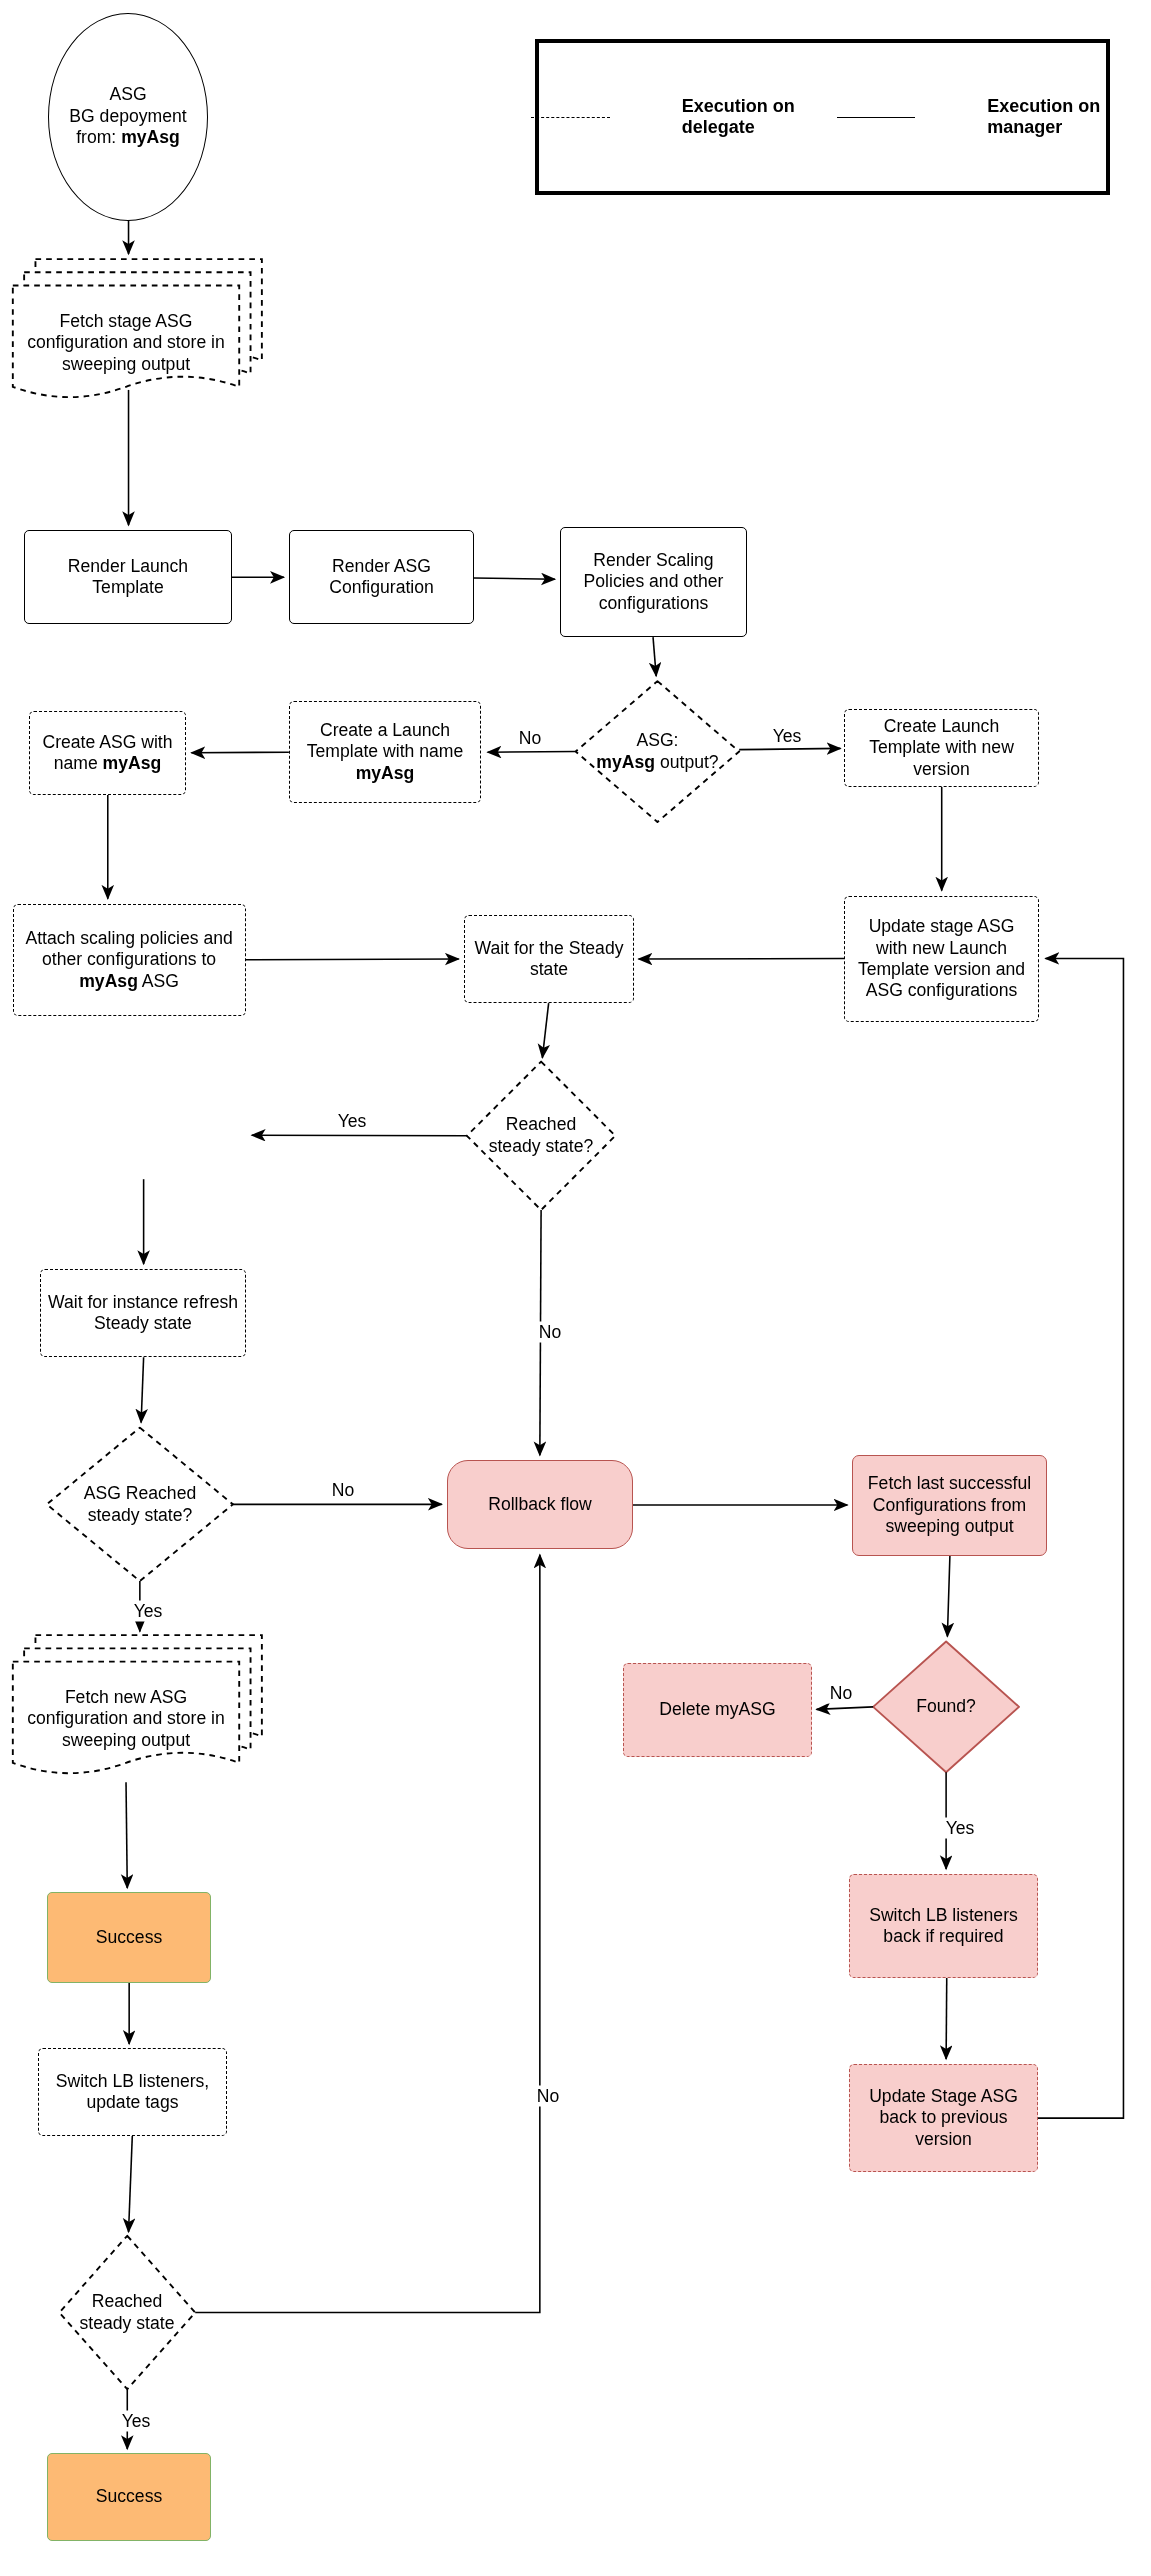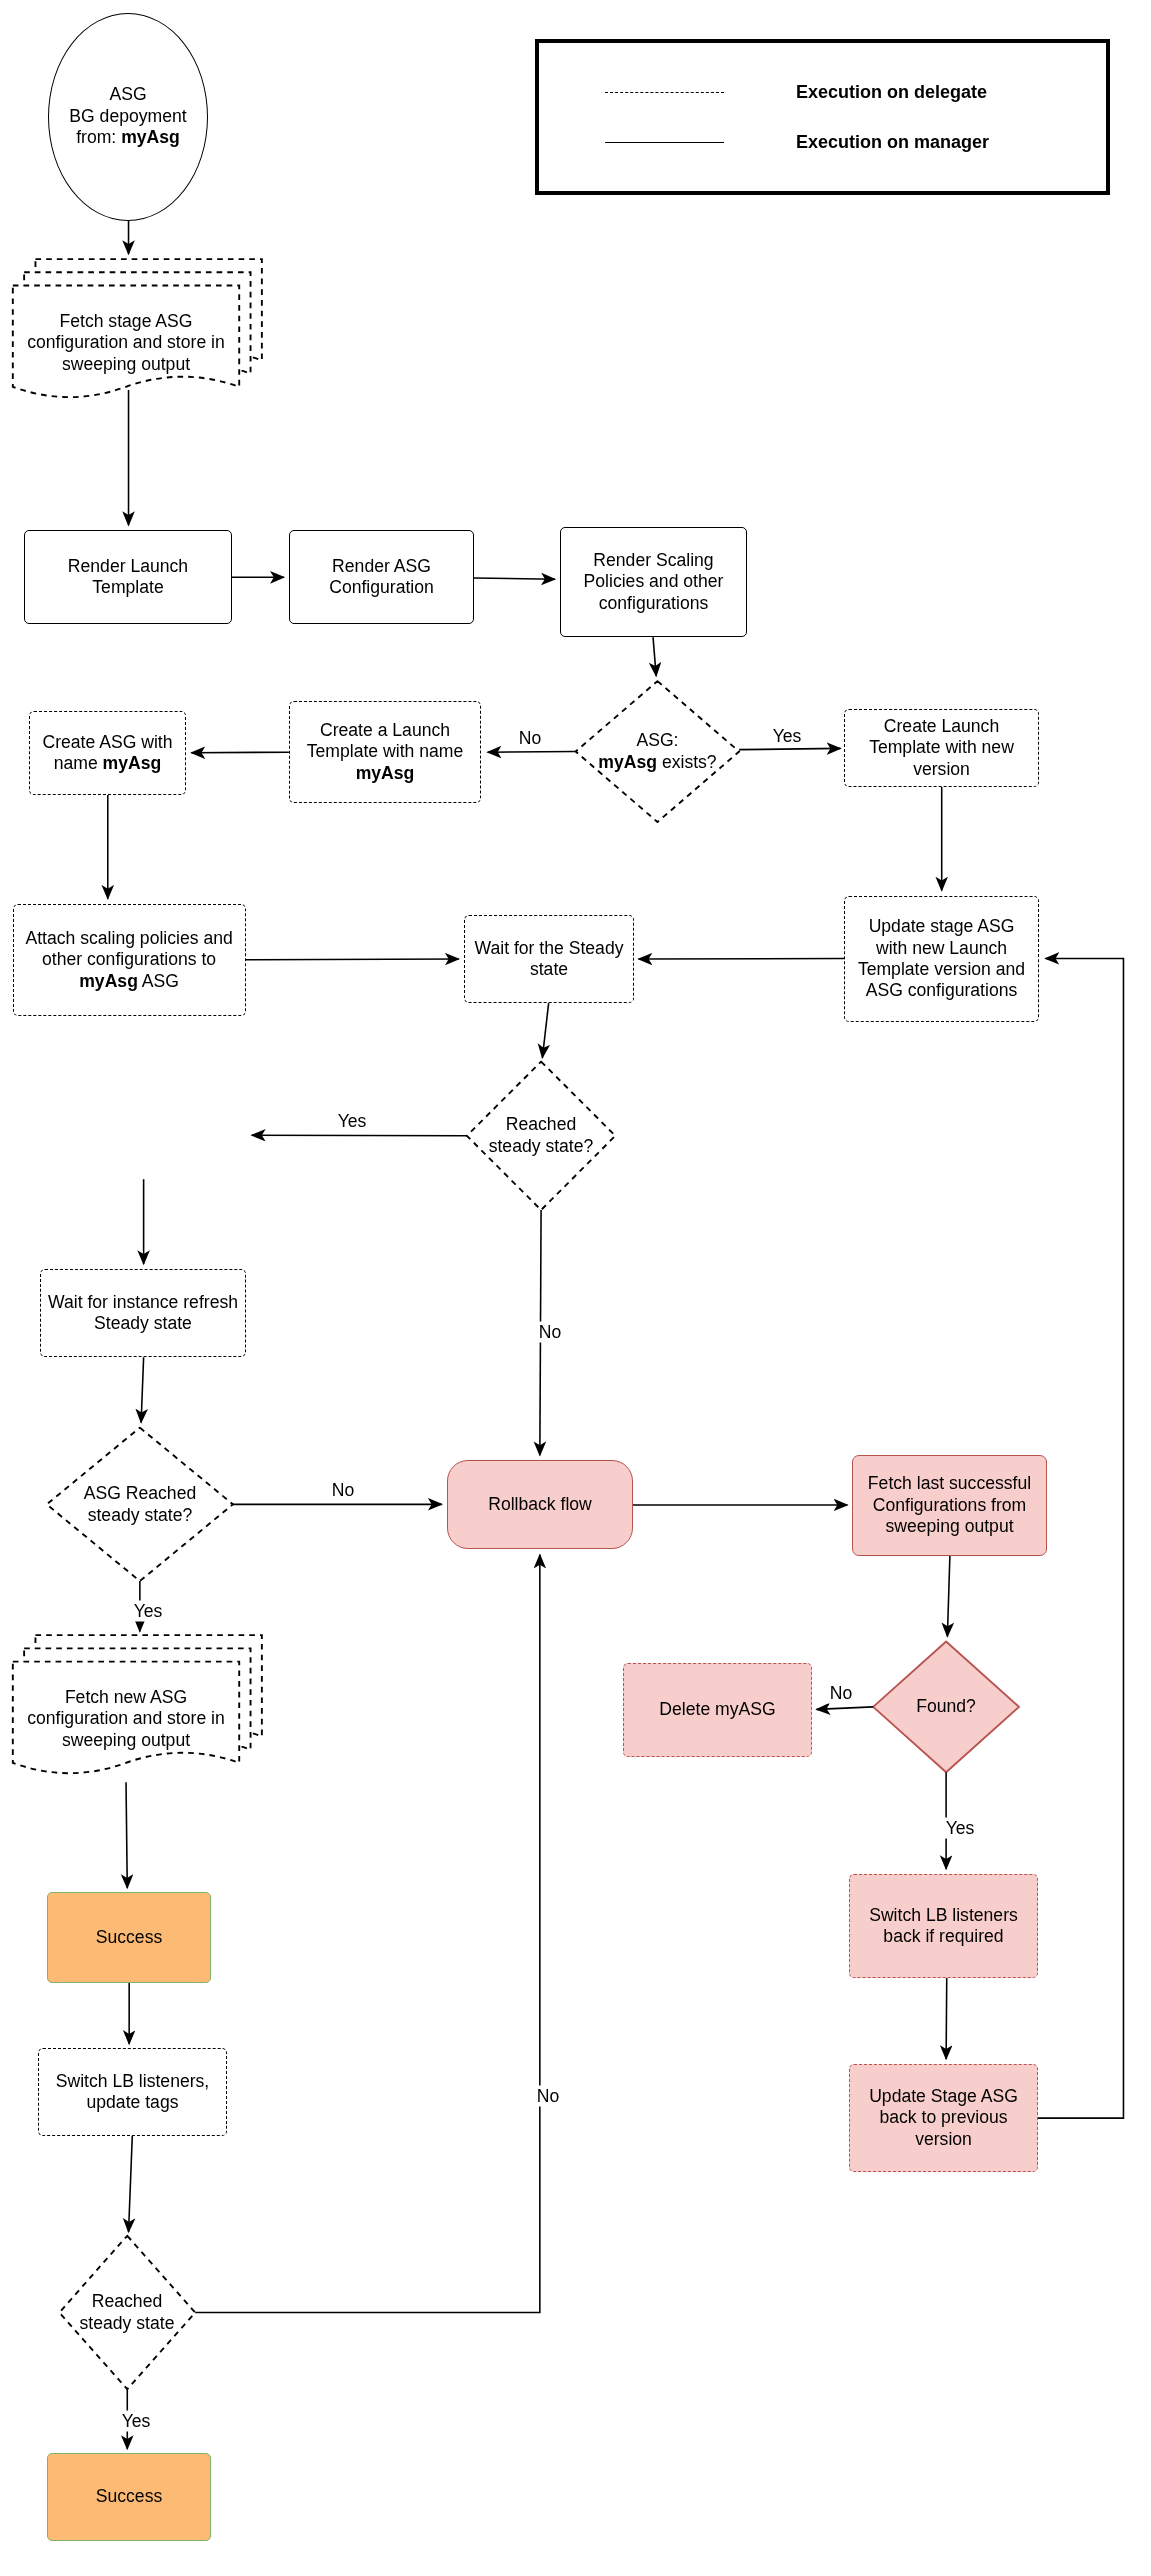--- a/index.html
+++ b/index.html
@@ -12,22 +12,22 @@
   .dashed{border-style:dashed;}
   .pink{background:#f8cecc;border-color:#b85450;}
   .green{background:#fdba74;border-color:#82b366;}
   .circle{border-radius:50%;border-width:1.9px;}
   .ghost{position:absolute;display:flex;align-items:center;justify-content:center;
          text-align:center;font-size:17.6px;line-height:1.22;background:transparent;
          border:none;box-sizing:border-box;}
   .edge-label{position:absolute;transform:translate(-50%,-50%);font-size:17.6px;
               background:#fff;padding:0 3.8px;white-space:nowrap;}
   .legend{position:absolute;left:535px;top:39px;width:575px;height:156px;
-          border:4.4px solid #000;box-sizing:border-box;display:flex;flex-direction:column;
-          justify-content:center;gap:29px;padding-left:66px;background:#fff;}
+          border:4.4px solid #000;box-sizing:border-box;display:flex;flex-direction:row;
+          justify-content:center;gap:29px;background:#fff;}
   .legend-row{display:flex;align-items:center;gap:72px;}
   .swatch{width:119px;height:0;border-top:1.9px solid #000;}
   .swatch.dash{border-top-style:dashed;}
   .legend-label{font-weight:bold;font-size:18px;}
   b{font-weight:bold;}
 </style>
 </head>
 <body>
 
 <div class="canvas">
@@ -113,21 +113,21 @@
   <div class="ghost" style="left:22px;top:296px;width:208px;height:94px;">Fetch stage ASG configuration and store in sweeping output</div>
   <div class="ghost" style="left:22px;top:1672px;width:208px;height:94px;">Fetch new ASG configuration and store in sweeping output</div>
 
   <div class="node" style="left:24px;top:530px;width:208px;height:94px;">Render Launch Template</div>
   <div class="node" style="left:289px;top:530px;width:185px;height:94px;">Render ASG Configuration</div>
   <div class="node" style="left:560px;top:527px;width:187px;height:110px;">Render Scaling Policies and other configurations</div>
 
   <div class="ghost" style="left:582px;top:714px;width:151px;height:75px;">
     <div>
       <span>ASG:</span><br>
-      <b>myAsg</b><span> exists?</span>
+      <b>myAsg</b><span> output?</span>
     </div>
   </div>
   <div class="ghost" style="left:478px;top:1098px;width:126px;height:75px;">Reached steady state?</div>
   <div class="ghost" style="left:58px;top:1467px;width:164px;height:75px;">ASG Reached steady state?</div>
   <div class="ghost" style="left:883px;top:1688px;width:126px;height:38px;">Found?</div>
   <div class="ghost" style="left:64px;top:2275px;width:126px;height:75px;">Reached steady state</div>
 
   <div class="node dashed" style="left:29px;top:711px;width:157px;height:84px;">
     <div><span>Create ASG with name </span><b>myAsg</b></div>
   </div>

